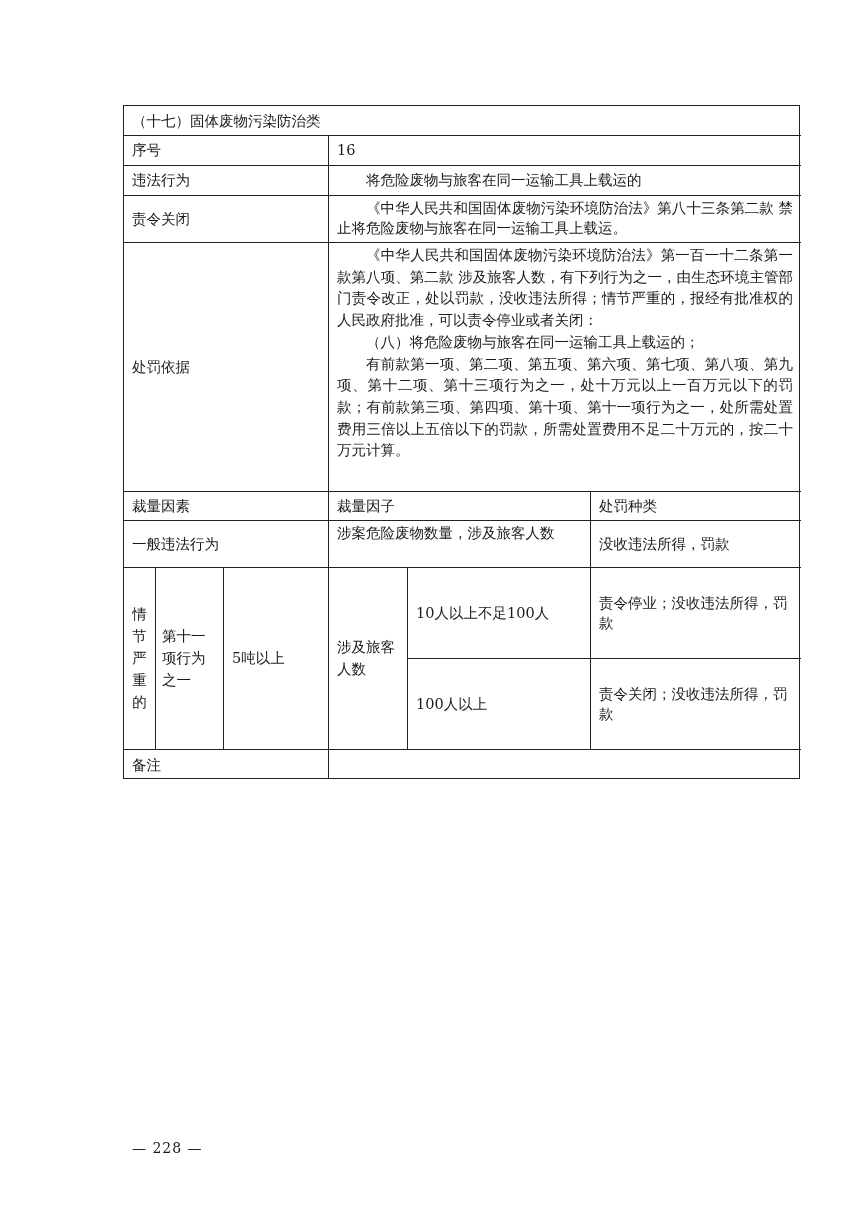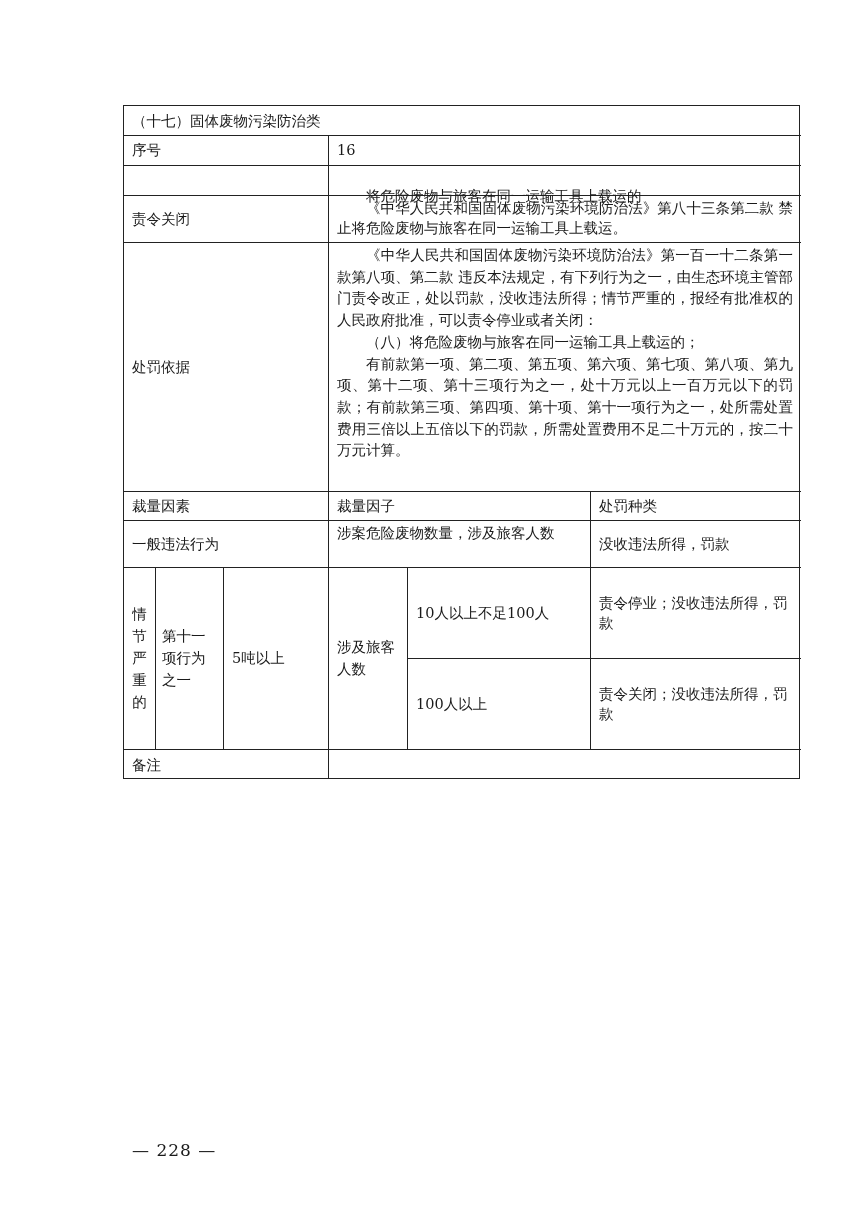--- a/index.html
+++ b/index.html
@@ -7,21 +7,21 @@
          font-family: "DejaVu Serif", "Liberation Serif", serif; color:#1a1a1a; }
   .grid { position:absolute; left:123px; top:105px; width:677px; height:674px;
           border:1px solid #222; box-sizing:border-box; }
   .cell { position:absolute; box-sizing:border-box; font-size:14.5px; line-height:20px;
           padding:2px 8px; overflow:hidden; }
   .vcenter { display:flex; align-items:center; }
   .hl { position:absolute; height:1px; background:#222; }
   .vl { position:absolute; width:1px; background:#222; }
   .para { text-indent:2em; margin:0; text-align:justify; }
   .narrow { padding:2px 4px; }
-  .page-num { position:absolute; left:132px; top:1140px; font-size:17px; letter-spacing:1px; }
+  .page-num { position:absolute; left:132px; top:1140px; font-size:14px; letter-spacing:1px; }
 </style>
 </head>
 <body>
 
 <div class="grid">
 
   <div class="hl" style="left:0;width:677px;top:29px;"></div>
   <div class="hl" style="left:0;width:677px;top:59px;"></div>
   <div class="hl" style="left:0;width:677px;top:89px;"></div>
   <div class="hl" style="left:0;width:677px;top:136px;"></div>
@@ -35,32 +35,33 @@
   <div class="vl" style="left:466px;top:385px;height:258px;"></div>
   <div class="vl" style="left:31px;top:461px;height:182px;"></div>
   <div class="vl" style="left:99px;top:461px;height:182px;"></div>
   <div class="vl" style="left:283px;top:461px;height:182px;"></div>
 
   <div class="cell vcenter" style="left:0;top:0;width:677px;height:29px;">（十七）固体废物污染防治类</div>
 
   <div class="cell vcenter" style="left:0;top:29px;width:204px;height:30px;">序号</div>
   <div class="cell vcenter" style="left:205px;top:29px;width:472px;height:30px;">16</div>
 
-  <div class="cell vcenter" style="left:205px;top:59px;width:472px;height:30px;margin-top:16px;">
+  <div class="cell vcenter" style="left:0;top:59px;width:204px;height:30px;">违法行为</div>
+  <div class="cell vcenter" style="left:205px;top:59px;width:472px;height:30px;">
     <p class="para" style="width:100%;">将危险废物与旅客在同一运输工具上载运的</p>
   </div>
 
   <div class="cell vcenter" style="left:0;top:89px;width:204px;height:47px;">责令关闭</div>
   <div class="cell" style="left:205px;top:89px;width:472px;height:47px;padding-top:3px;">
     <p class="para">《中华人民共和国固体废物污染环境防治法》第八十三条第二款 禁止将危险废物与旅客在同一运输工具上载运。</p>
   </div>
 
   <div class="cell vcenter" style="left:0;top:136px;width:204px;height:249px;">处罚依据</div>
   <div class="cell" style="left:205px;top:136px;width:472px;height:249px;padding-top:3px;line-height:21.7px;">
-    <p class="para">《中华人民共和国固体废物污染环境防治法》第一百一十二条第一款第八项、第二款 违反本法规定，有下列行为之一，由生态环境主管部门责令改正，处以罚款，没收违法所得；情节严重的，报经有批准权的人民政府批准，可以责令停业或者关闭：</p>
+    <p class="para">《中华人民共和国固体废物污染环境防治法》第一百一十二条第一款第八项、第二款 涉及旅客人数，有下列行为之一，由生态环境主管部门责令改正，处以罚款，没收违法所得；情节严重的，报经有批准权的人民政府批准，可以责令停业或者关闭：</p>
     <p class="para">（八）将危险废物与旅客在同一运输工具上载运的；</p>
     <p class="para">有前款第一项、第二项、第五项、第六项、第七项、第八项、第九项、第十二项、第十三项行为之一，处十万元以上一百万元以下的罚款；有前款第三项、第四项、第十项、第十一项行为之一，处所需处置费用三倍以上五倍以下的罚款，所需处置费用不足二十万元的，按二十万元计算。</p>
   </div>
 
   <div class="cell vcenter" style="left:0;top:385px;width:204px;height:29px;">裁量因素</div>
   <div class="cell vcenter" style="left:205px;top:385px;width:261px;height:29px;">裁量因子</div>
   <div class="cell vcenter" style="left:467px;top:385px;width:210px;height:29px;">处罚种类</div>
 
   <div class="cell vcenter" style="left:0;top:414px;width:204px;height:47px;">一般违法行为</div>
   <div class="cell" style="left:205px;top:414px;width:261px;height:47px;padding-top:3px;">涉案危险废物数量，涉及旅客人数</div>

